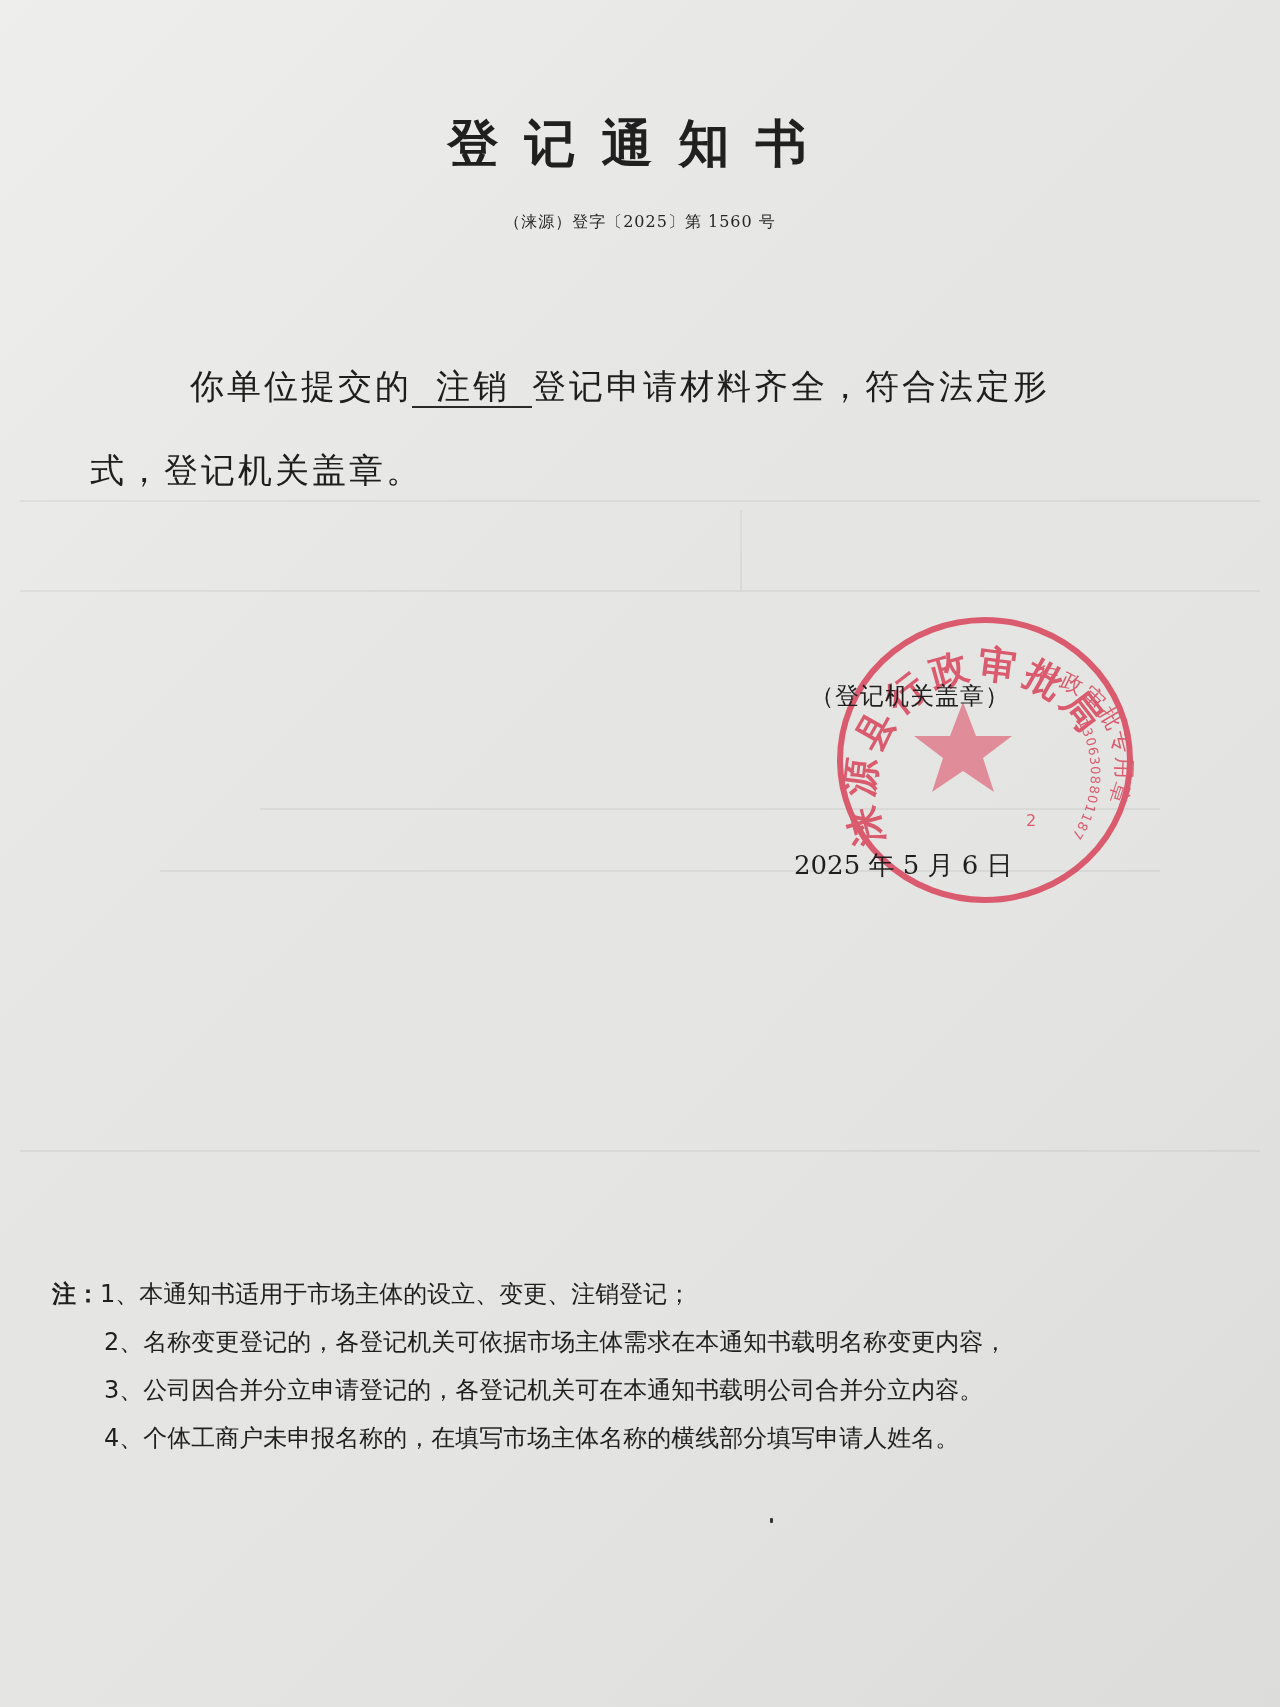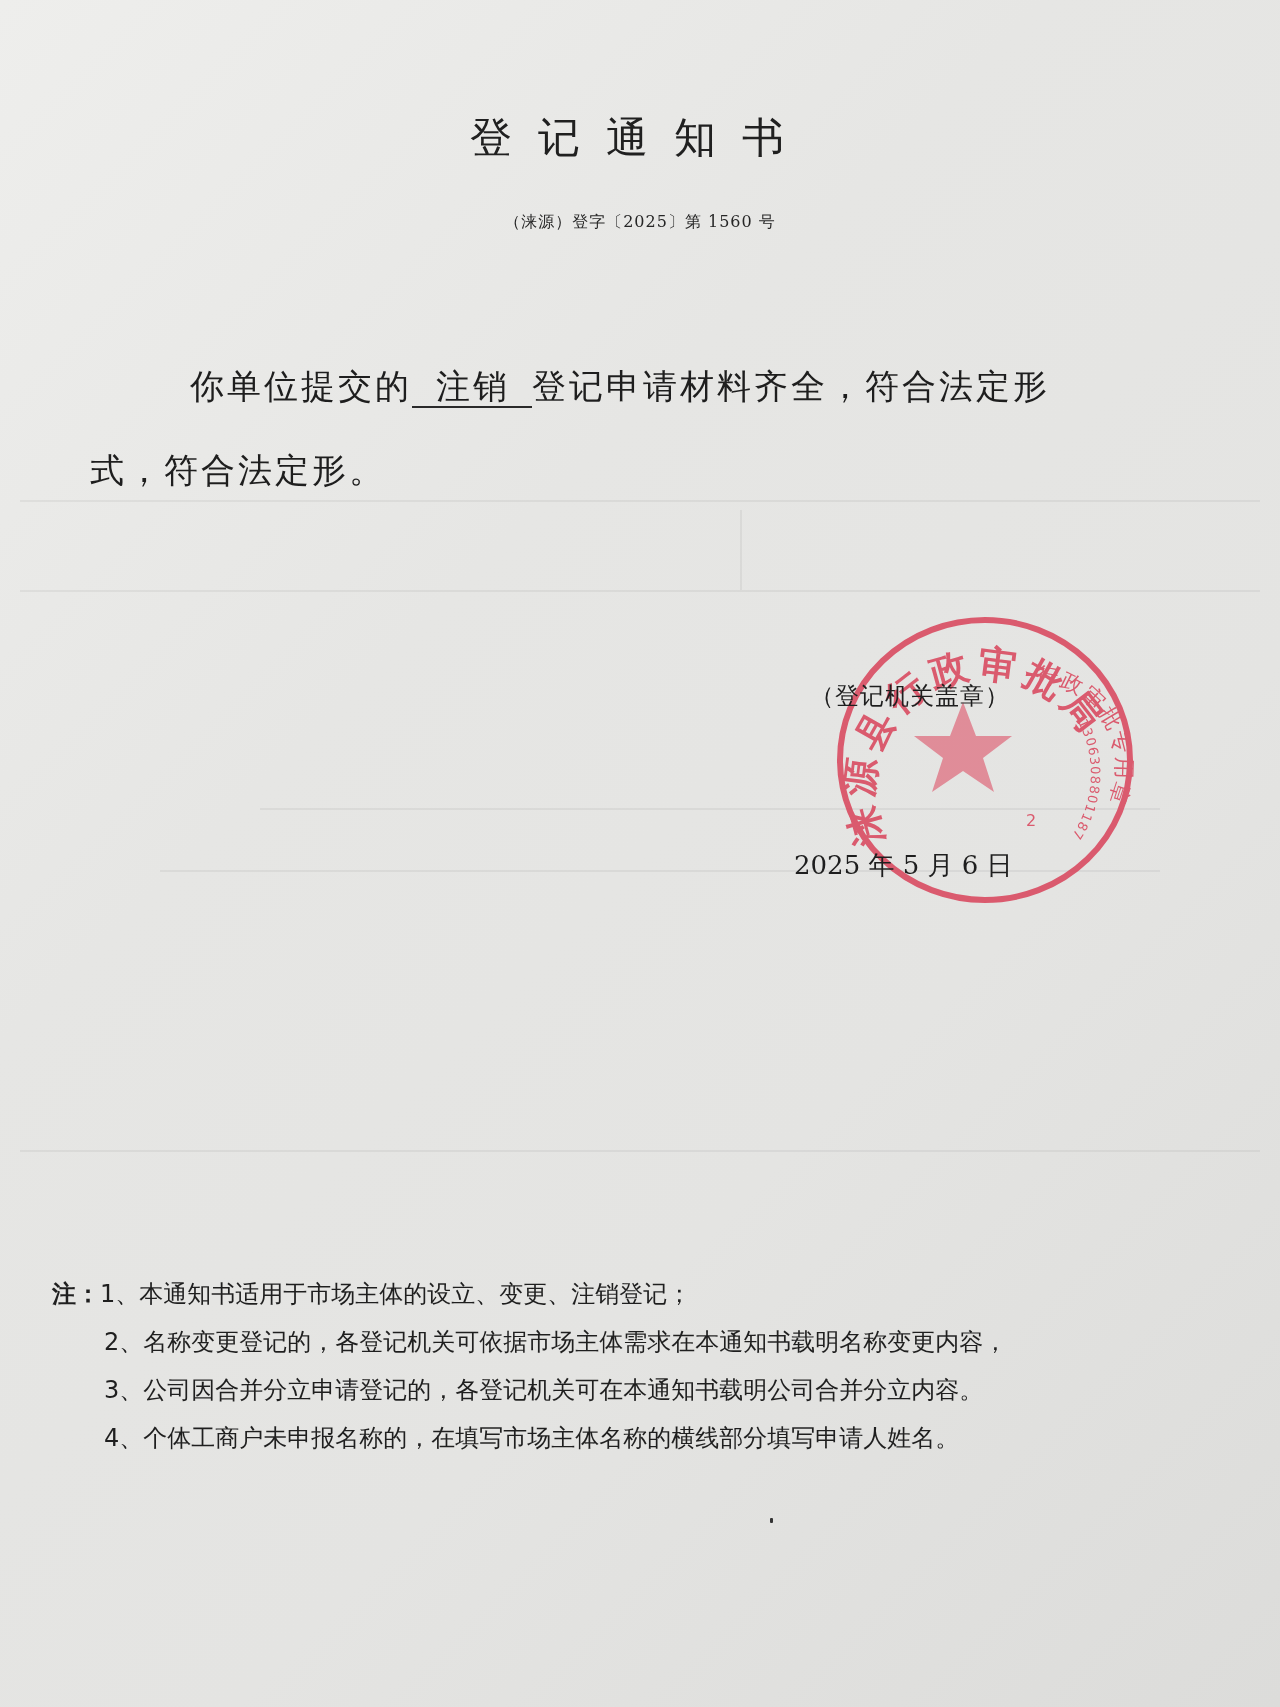--- a/index.html
+++ b/index.html
@@ -26,22 +26,22 @@
       position: absolute;
       background: rgba(120,120,120,0.10);
     }
     .title {
       position: absolute;
       left: 0;
       width: 1280px;
       top: 110px;
       text-align: center;
       font-family: "DejaVu Sans", "Liberation Sans", sans-serif;
-      font-weight: normal;
-      font-size: 42px;
+      font-weight: bold;
+      font-size: 51px;
       letter-spacing: 26px;
       color: #202020;
     }
     .docno {
       position: absolute;
       left: 0;
       width: 1280px;
       top: 212px;
       text-align: center;
       font-size: 16px;
@@ -152,21 +152,21 @@
 
   <div class="title">登记通知书</div>
 
   <div class="docno">（涞源）登字〔2025〕第 1560 号</div>
 
 
   <div class="body-line1">
     <span>你单位提交的</span><span class="fill">注销</span><span>登记申请材料齐全，符合法定形</span>
   </div>
 
-  <div class="body-line2">式，符合法定形。</div>
+  <div class="body-line2">式，登记机关盖章。</div>
 
   <svg class="seal" viewBox="0 0 310 296" xmlns="http://www.w3.org/2000/svg">
     <defs>
       <path id="outerArc" d="M 55 228 A 112 112 0 1 1 255 228" fill="none"></path>
       <path id="innerArc" d="M 205 70 A 80 80 0 0 1 200 238" fill="none"></path>
       <path id="codeArc" d="M 248 110 A 110 110 0 0 1 170 270" fill="none"></path>
     </defs>
     <ellipse cx="155" cy="148" rx="145" ry="140" fill="none" stroke="#d9435a" stroke-width="6"></ellipse>
     <text font-family="DejaVu Serif, serif" font-size="38" font-weight="bold" fill="#d9435a" letter-spacing="6">
       <textPath href="#outerArc">涞源县行政审批局</textPath>

